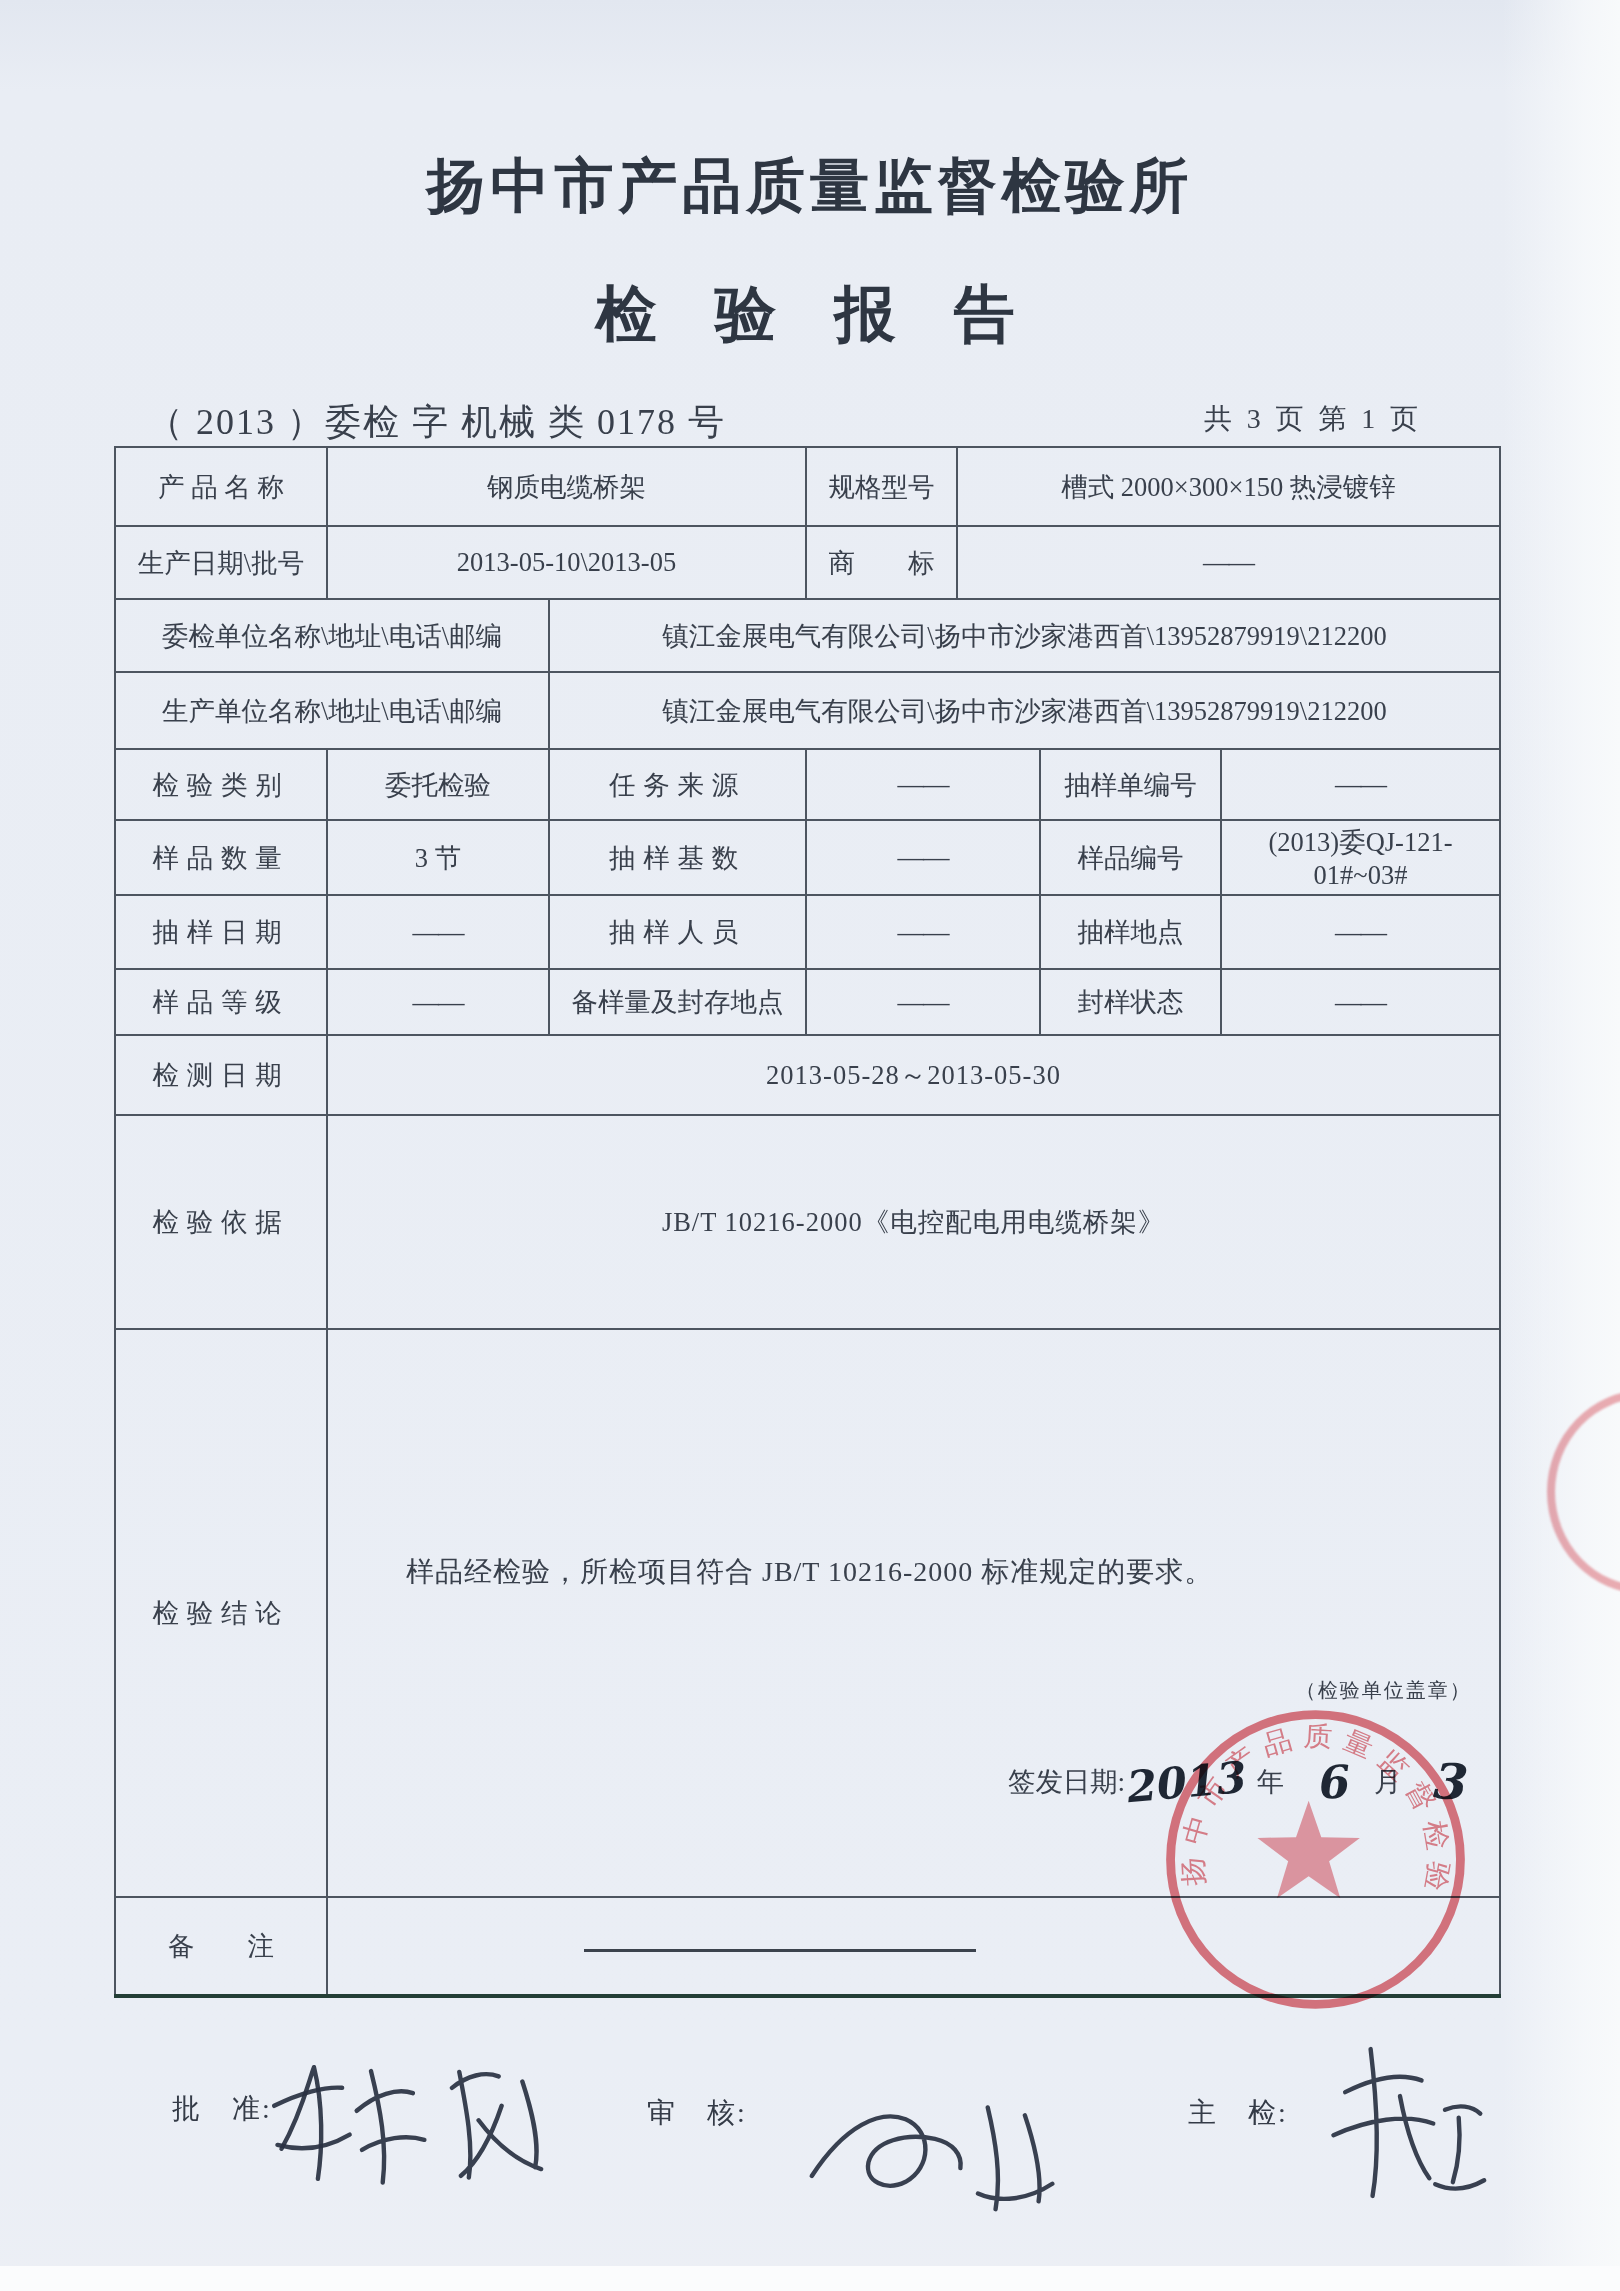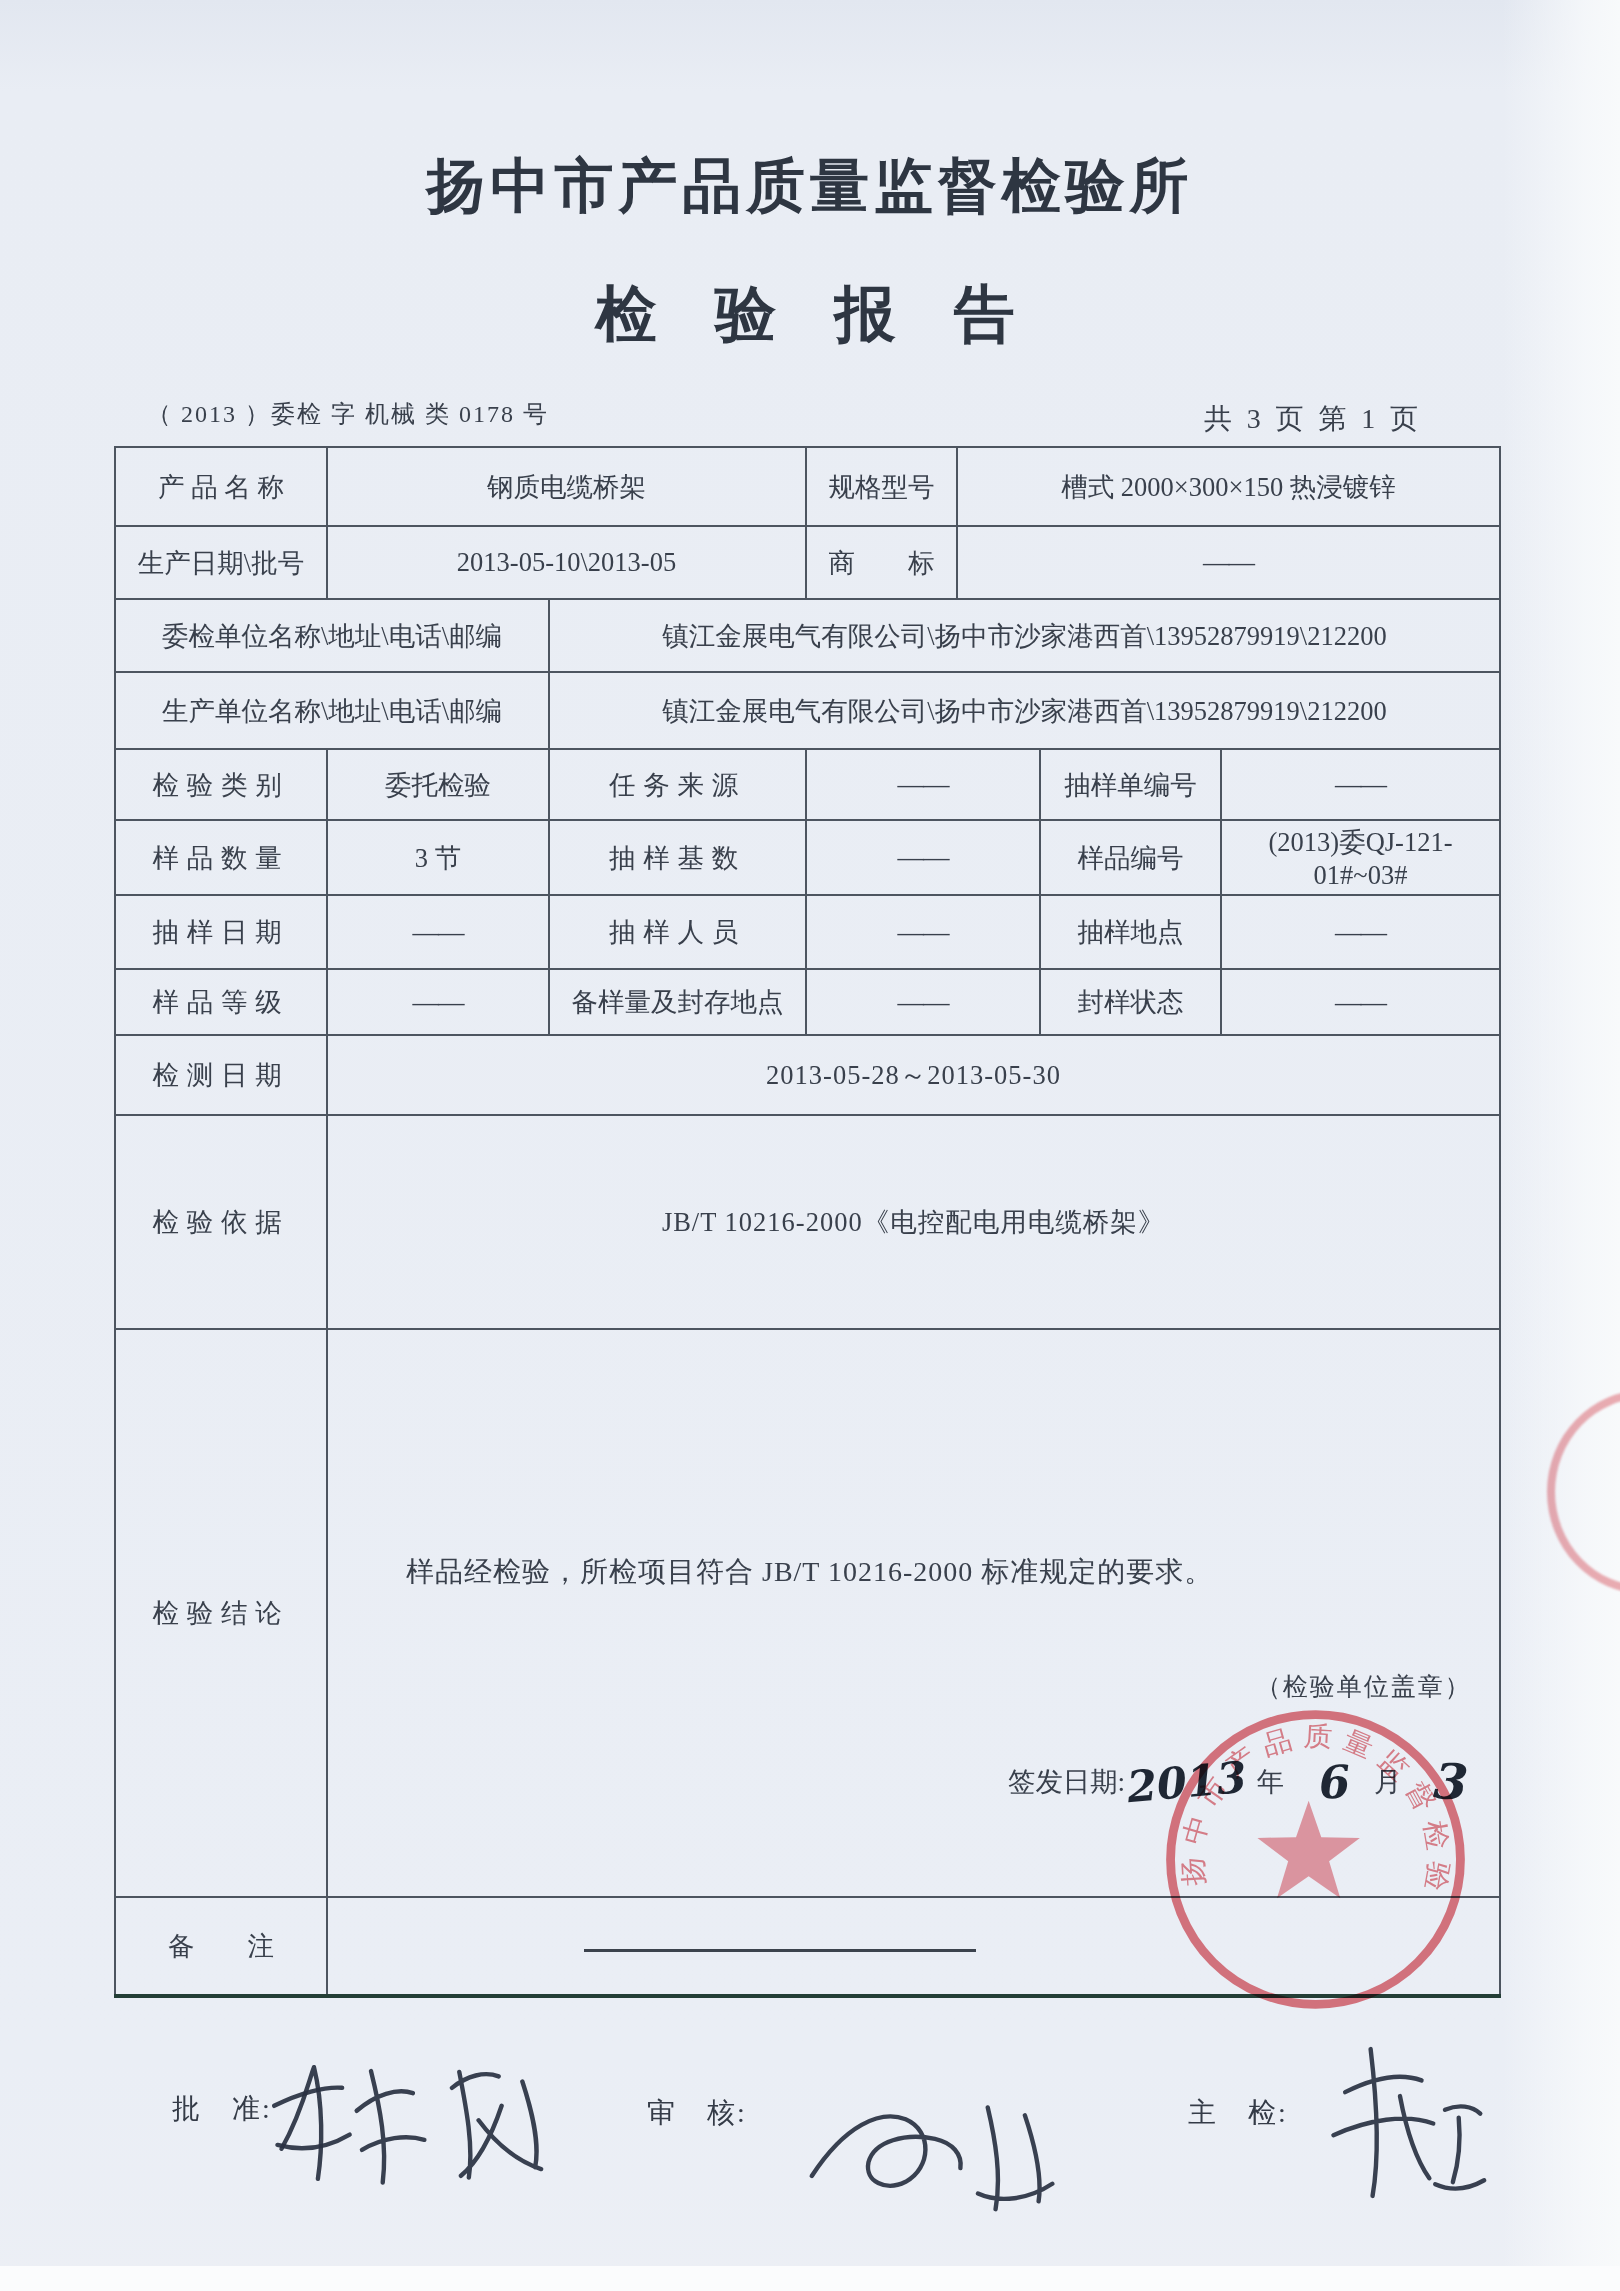--- a/index.html
+++ b/index.html
@@ -14,21 +14,21 @@
   }
   
   .scan-right{position:absolute;top:0;right:0;width:118px;height:100%;
     background:linear-gradient(90deg,rgba(245,247,250,0) 0%,rgba(247,249,251,.85) 70%,#f8fafb 100%);}
   
   .bottom-strip{position:absolute;left:0;top:2266px;width:1620px;height:25.5px;background:#fbfcfd;}
   .title-org{position:absolute;left:0;right:0;top:147px;text-align:center;
     font-size:59px;font-weight:600;letter-spacing:4.9px;color:#2e3642;}
   .title-report{position:absolute;left:12px;right:0;top:274px;text-align:center;
     font-size:61px;font-weight:600;letter-spacing:21.6px;color:#2e3642;}
-  .report-no{position:absolute;left:147px;top:398px;font-size:24px;letter-spacing:2px;}
+  .report-no{position:absolute;left:147px;top:398px;font-size:36px;letter-spacing:2px;}
   .page-count{position:absolute;left:1204px;top:400px;font-size:28px;letter-spacing:3.9px;}
 
   table.report{position:absolute;left:114px;top:446px;width:1386px;
     border-collapse:collapse;table-layout:fixed;}
   table.report td{
     border:2px solid #4d5560;
     font-size:26.5px;text-align:center;vertical-align:middle;
     padding:0 21px;overflow:hidden;color:#39404c;
   }
   table.report{border:2.9px solid #3d444f;}
@@ -36,21 +36,21 @@
   .lbl{letter-spacing:7.8px;}
   .lbl-tight{letter-spacing:0px;}
   .dash{font-size:29px;letter-spacing:-1px;color:#434b57;}
   .small{font-size:22.5px;letter-spacing:0;}
   .top-align{vertical-align:top;padding-top:29px;}
   .basis-val{text-align:left;padding-left:241px;letter-spacing:1px;}
   .testdate-val{text-align:left;padding-left:278px;letter-spacing:1px;}
   .concl-cell{position:relative;padding:0;}
   .concl-text{position:absolute;left:78px;top:223px;width:1098px;text-align:left;
     font-size:28px;letter-spacing:1px;}
-  .stamp-hint{position:absolute;right:27.4px;top:340px;font-size:25px;letter-spacing:2px;}
+  .stamp-hint{position:absolute;right:27.4px;top:347px;font-size:20px;letter-spacing:2px;}
   .issue-line{position:absolute;left:680px;top:423px;display:flex;align-items:center;
     font-size:27.4px;white-space:nowrap;}
   .issue-line .unit{margin-left:9.8px;}
   .hand{font-family:"DejaVu Serif",serif;font-style:italic;font-weight:bold;
     color:#1f2734;display:inline-block;}
   .hand-year{font-size:43px;transform:rotate(-5deg);margin-left:2px;}
   .hand-month{font-size:45px;transform:rotate(-3deg);margin-left:35px;}
   .hand-day{font-size:49px;transform:rotate(4deg);margin-left:33px;}
   .issue-line .u2{margin-left:23.5px;}
   .remark-cell{position:relative;}

